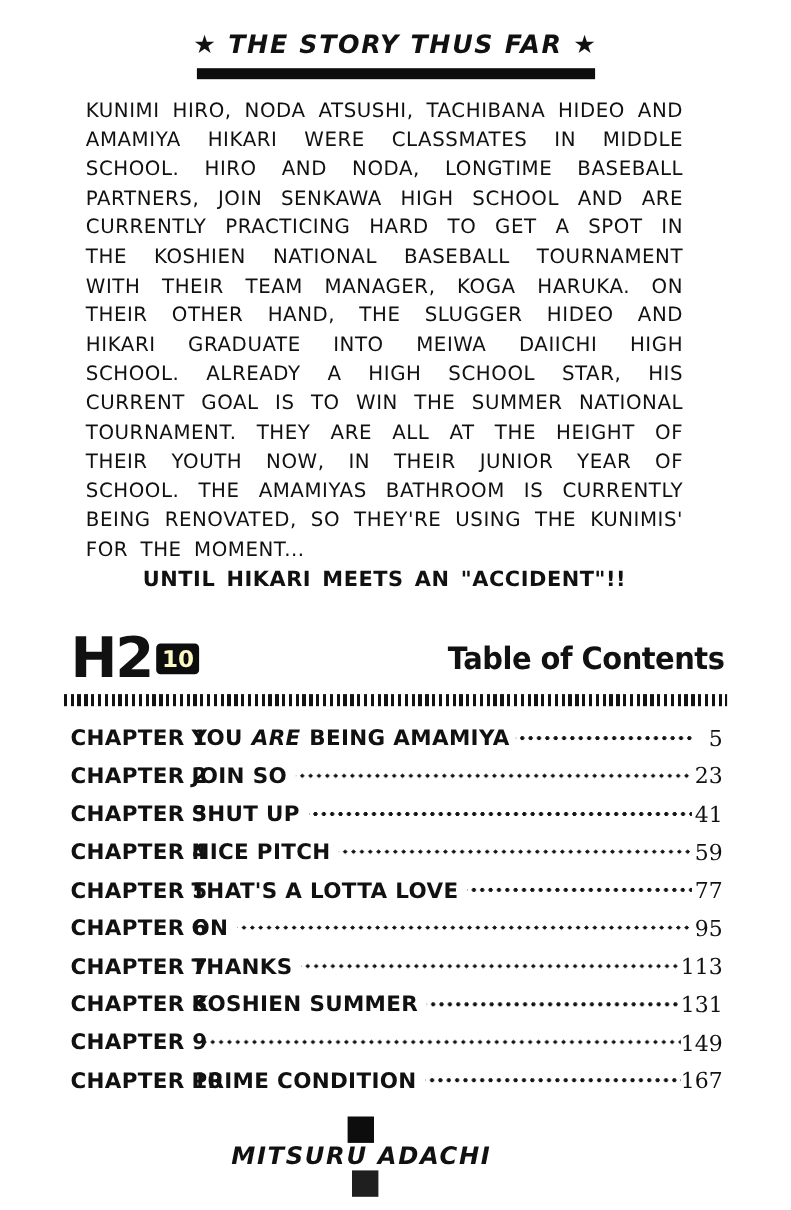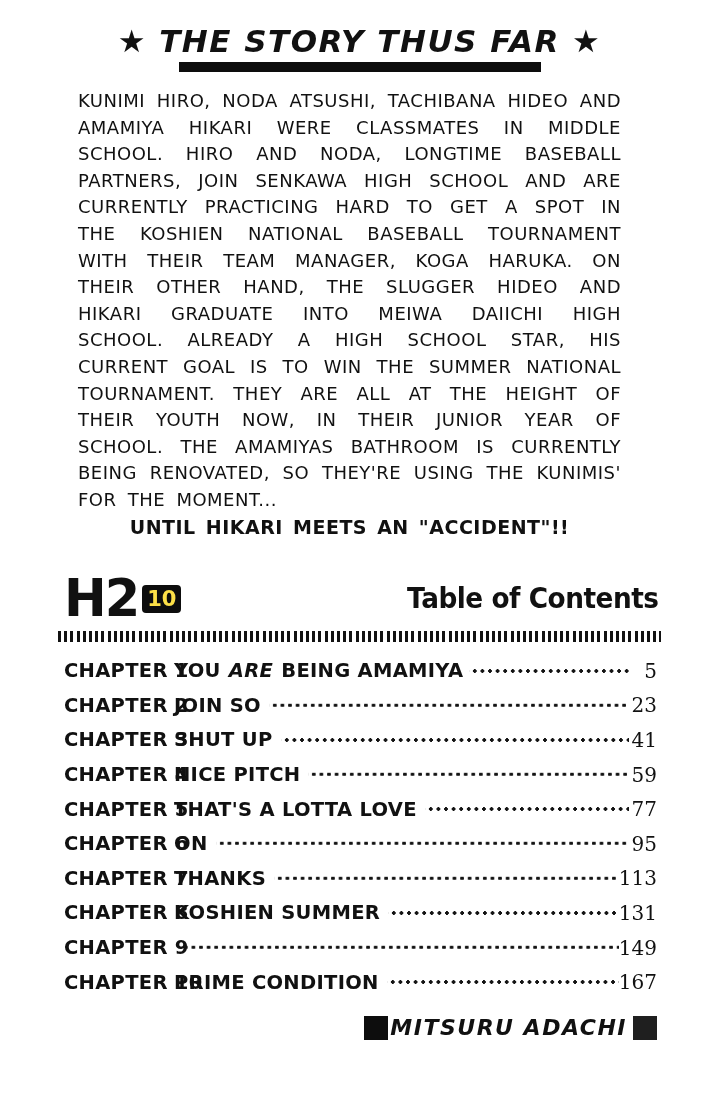--- a/index.html
+++ b/index.html
@@ -10,21 +10,21 @@
     background:#ffffff;
     color:#111;
     font-family:"DejaVu Sans", sans-serif;
     overflow:hidden;
     box-sizing:border-box;
     padding-top:26px;
   }
   
   .story-title{
     text-align:center;
-    font-size:31px;
+    font-size:23px;
     font-weight:800;
     font-style:italic;
     letter-spacing:1.5px;
     line-height:30px;
     white-space:nowrap;
   }
   .title-bar{
     width:362px;height:10px;
     background:#0d0d0d;
     margin:6px auto 0;
@@ -58,21 +58,21 @@
   .logo-wrap{display:flex;align-items:center;}
   .logo-text{
     font-size:51px;
     font-weight:700;
     letter-spacing:-2px;
     line-height:1;
   }
   .vol-badge{
     display:inline-block;
     background:#0d0d0d;
-    color:#fde047;
+    color:#fef9c3;
     font-size:21px;
     font-weight:700;
     line-height:1;
     padding:4px 5px 3px;
     border-radius:4px;
     margin-left:4px;
   }
   .toc-title{
     margin-left:auto;
     font-size:28px;
@@ -116,20 +116,21 @@
     font-size:20px;
     min-width:28px;
     text-align:right;
   }
   
   .footer{
     margin:16px 62px 12px 0;
     display:flex;
     justify-content:flex-end;
     align-items:center;
+    flex-direction:column;
   }
   .sq{display:inline-block;width:24px;height:24px;}
   .sq-left{background:#0d0d0d;margin-right:2px;}
   .sq-right{background:#1f1f1f;margin-left:6px;}
   .author{
     font-size:22px;
     font-weight:800;
     font-style:italic;
     letter-spacing:1.5px;
     white-space:nowrap;

